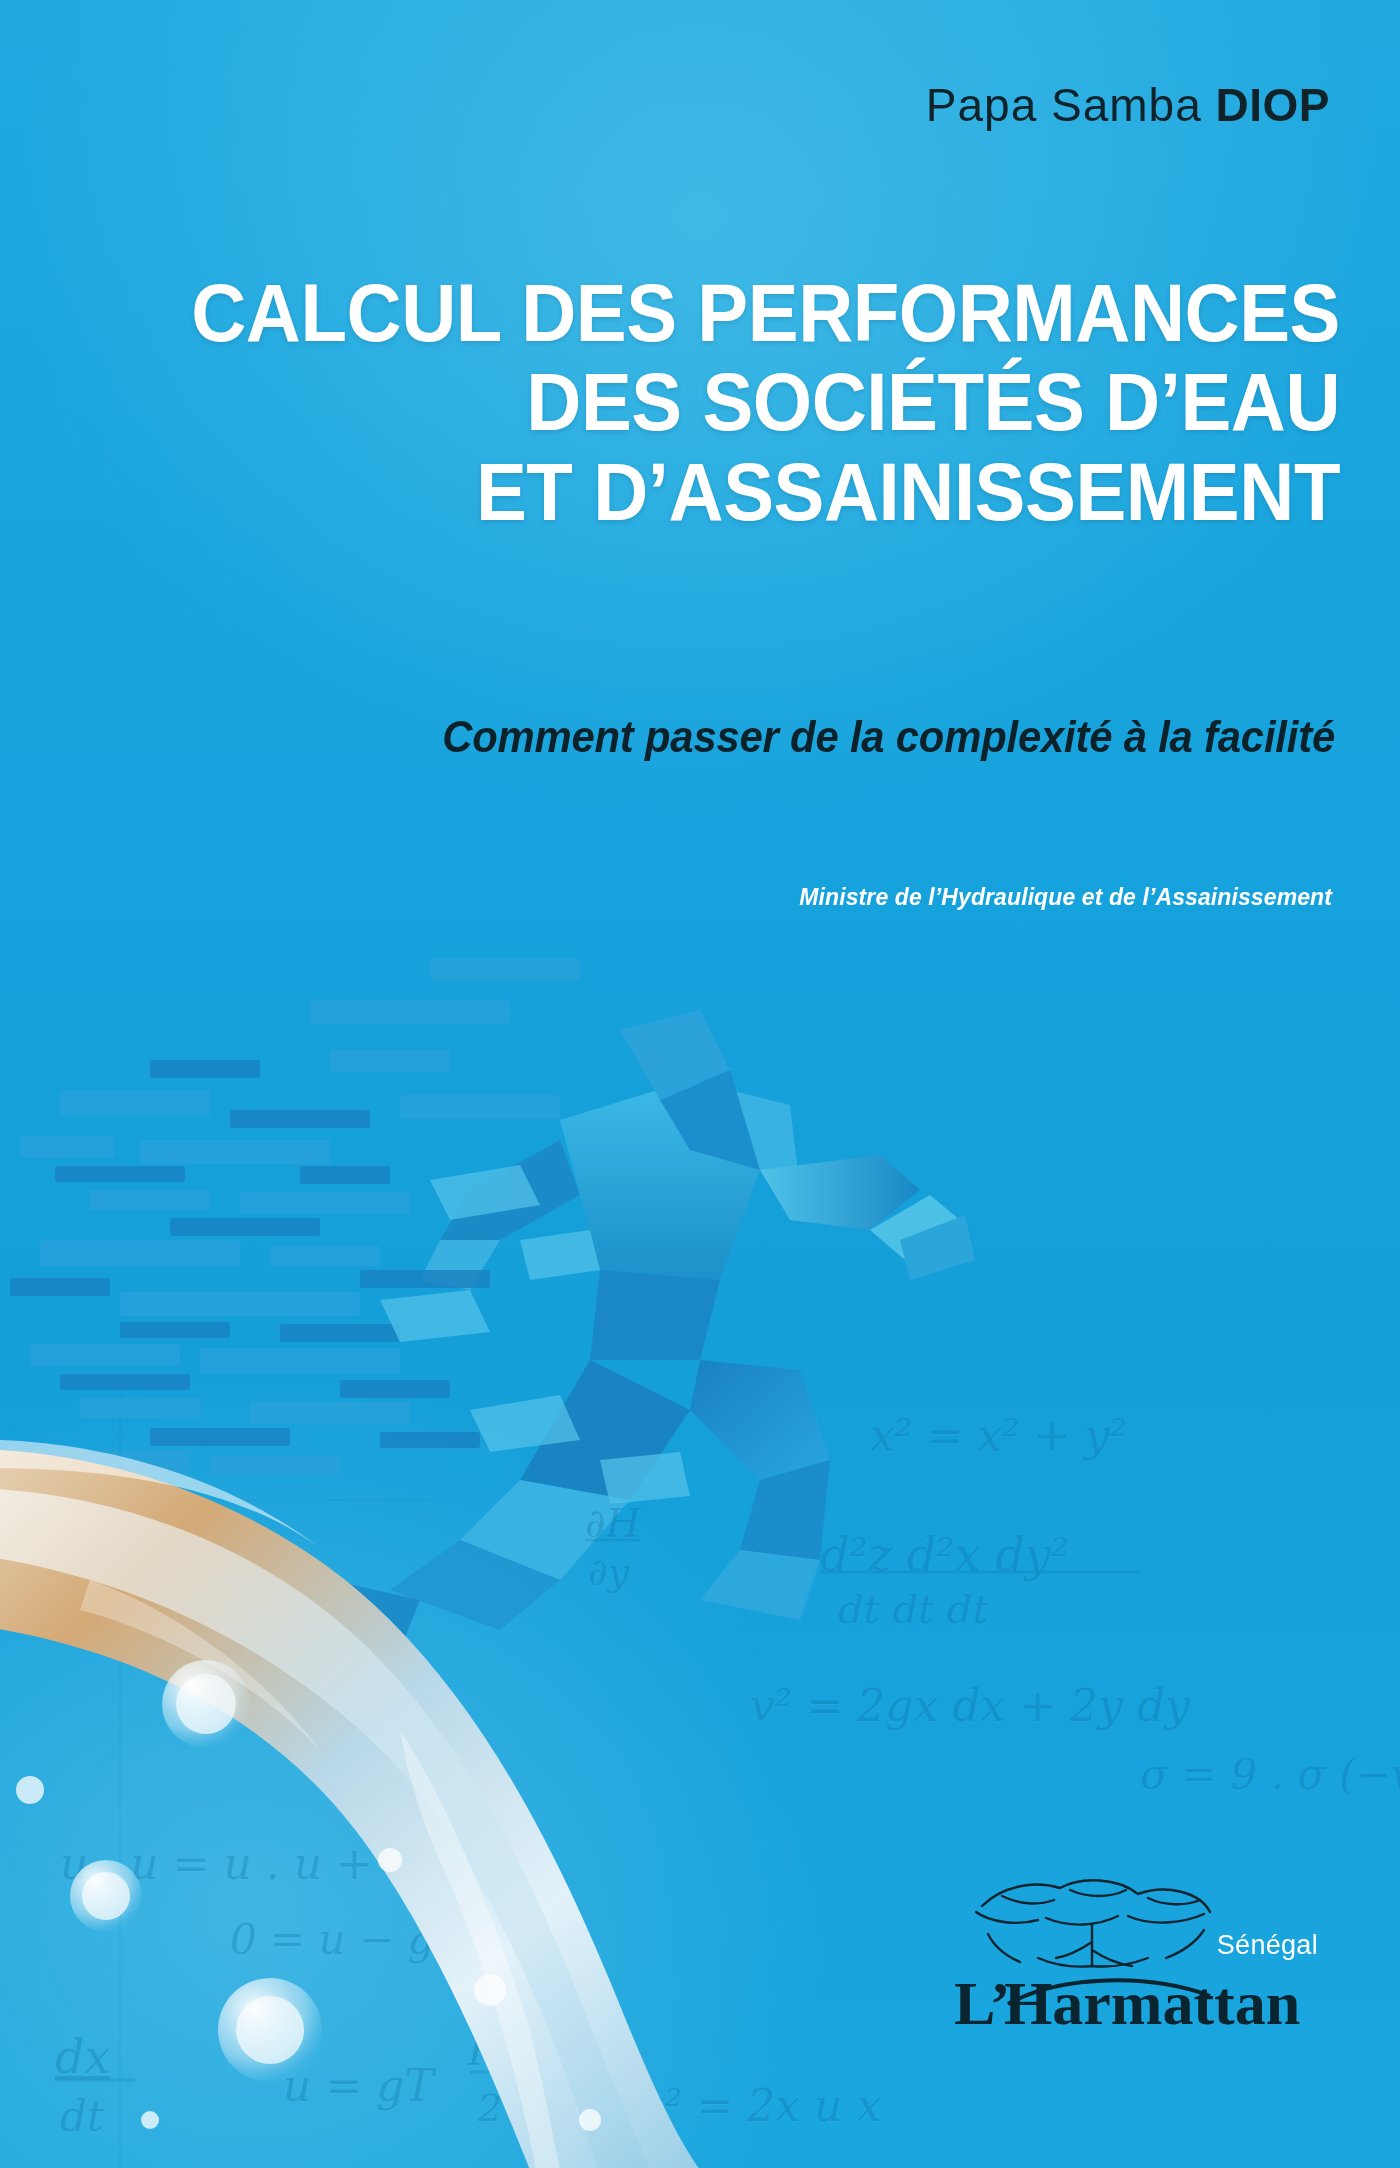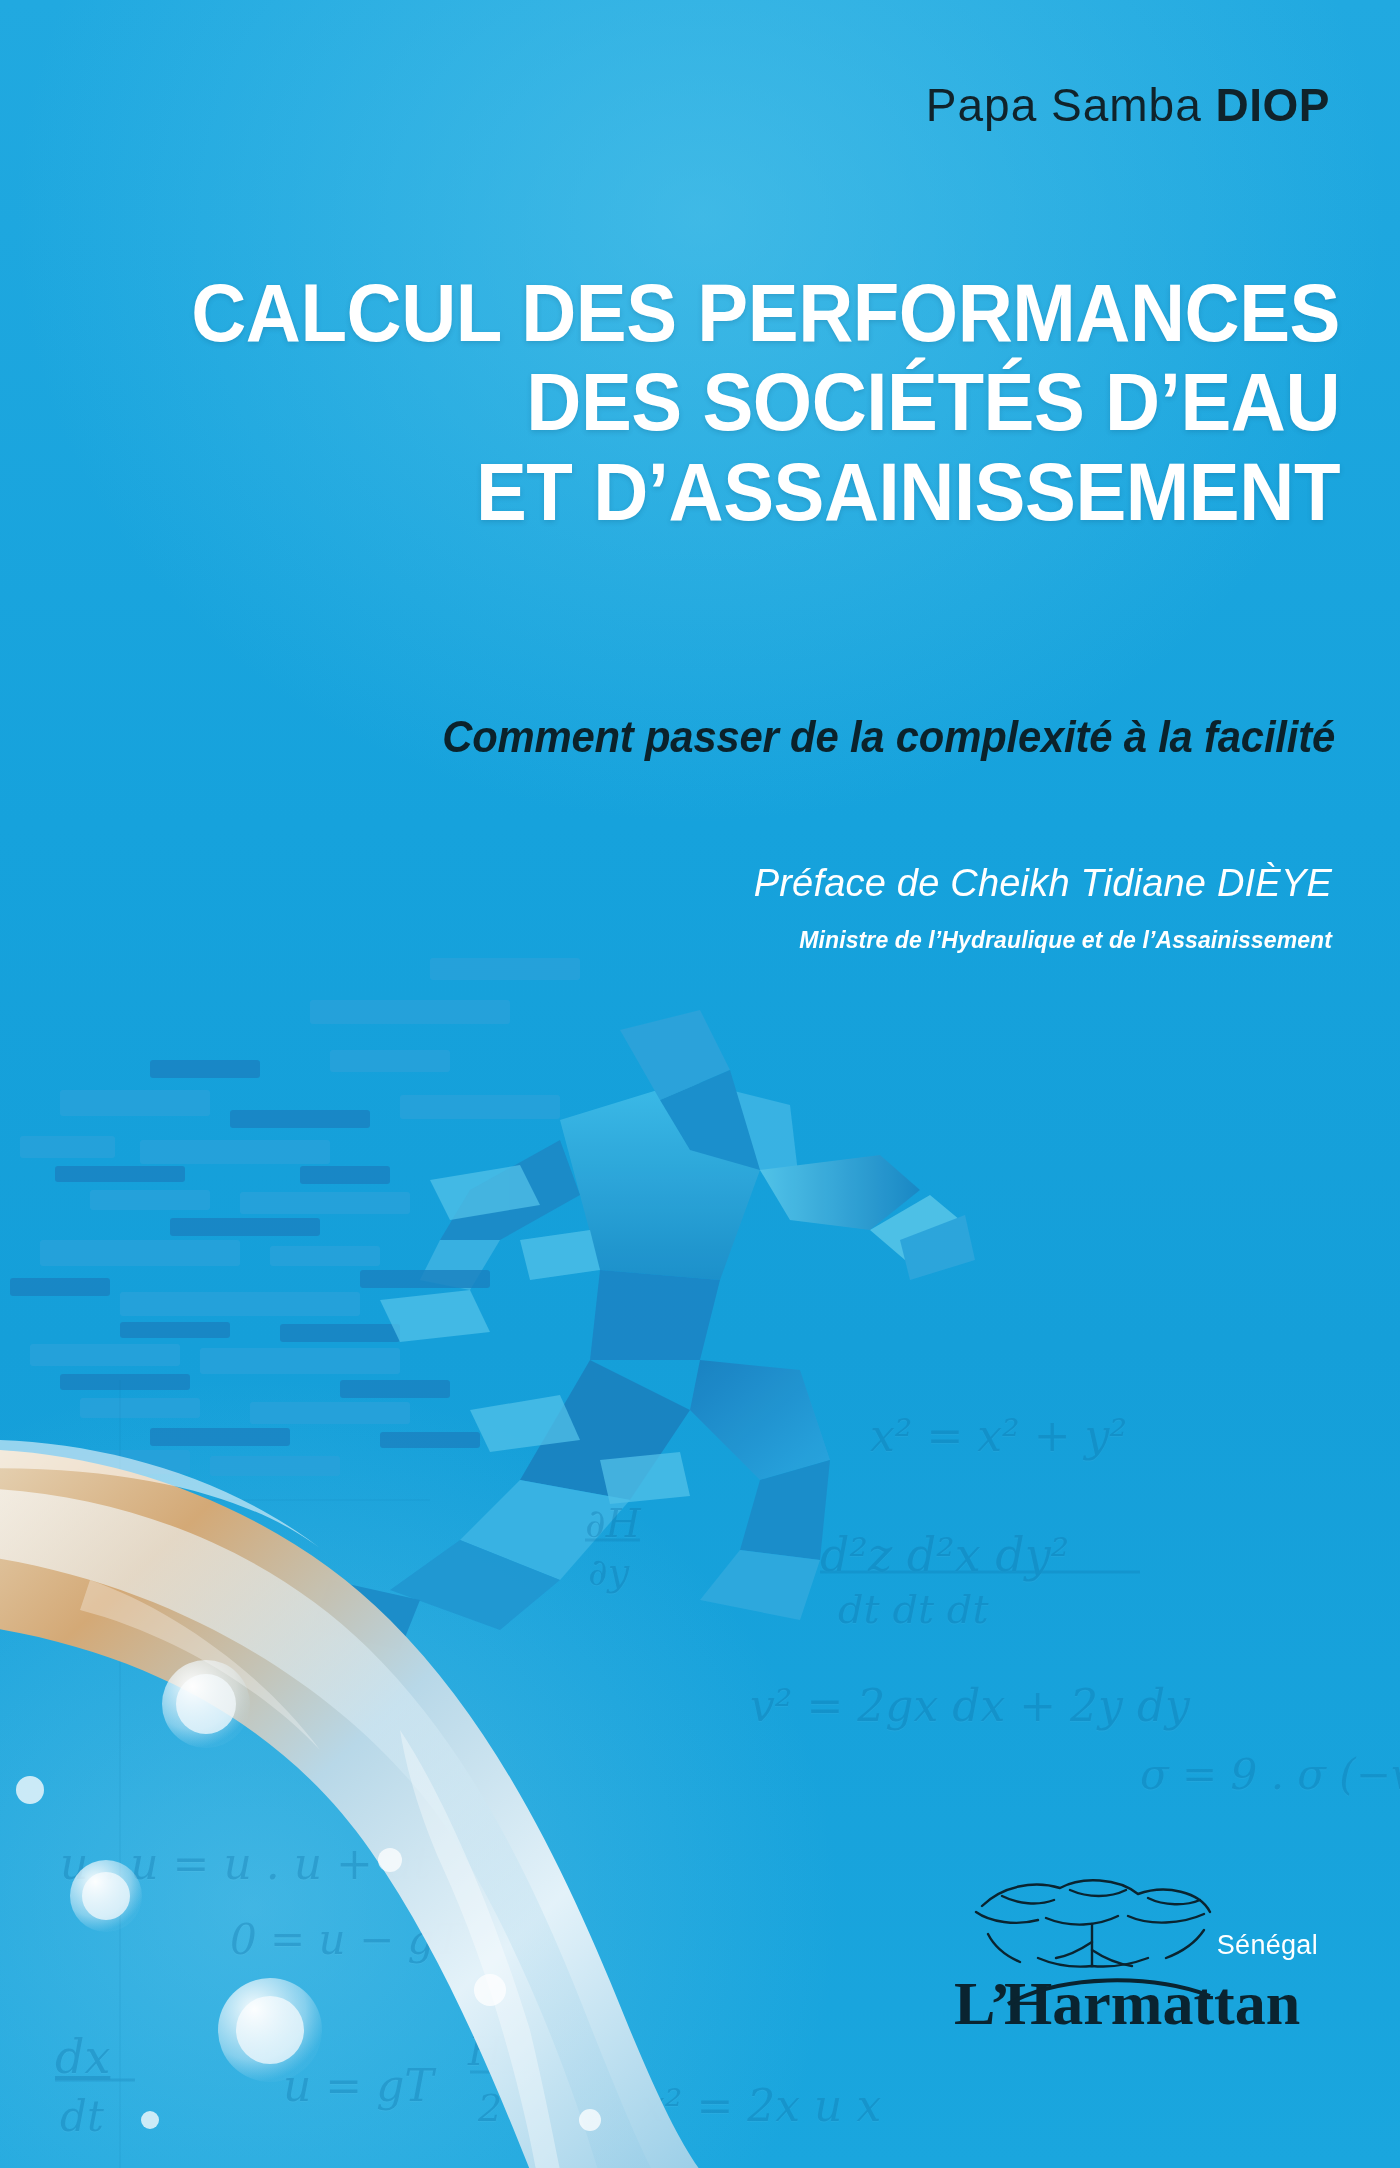--- a/index.html
+++ b/index.html
@@ -347,21 +347,20 @@
 
   <div class="title">
     <span class="l1">CALCUL DES PERFORMANCES</span>
     <span class="l2">DES SOCIÉTÉS D’EAU</span>
     <span class="l3">ET D’ASSAINISSEMENT</span>
   </div>
 
   <div class="subtitle">Comment passer de la complexité à la facilité</div>
 
   <div class="preface">
-    <span class="p1">Préface de Cheikh Tidiane DIÈYE</span>
     <span class="p2">Ministre de l’Hydraulique et de l’Assainissement</span>
   </div>
 
   <div class="logo">
     <svg width="400" height="190" viewBox="0 0 400 190" xmlns="http://www.w3.org/2000/svg">
 
       <g fill="none" stroke="#0a2430" stroke-width="2.4" stroke-linecap="round" stroke-linejoin="round">
         <path d="M40,60 C60,40 92,34 118,42 C140,30 176,32 196,48 C224,38 258,46 268,66"></path>
         <path d="M34,66 C48,76 74,80 96,74"></path>
         <path d="M104,72 C128,82 156,80 176,70"></path>

